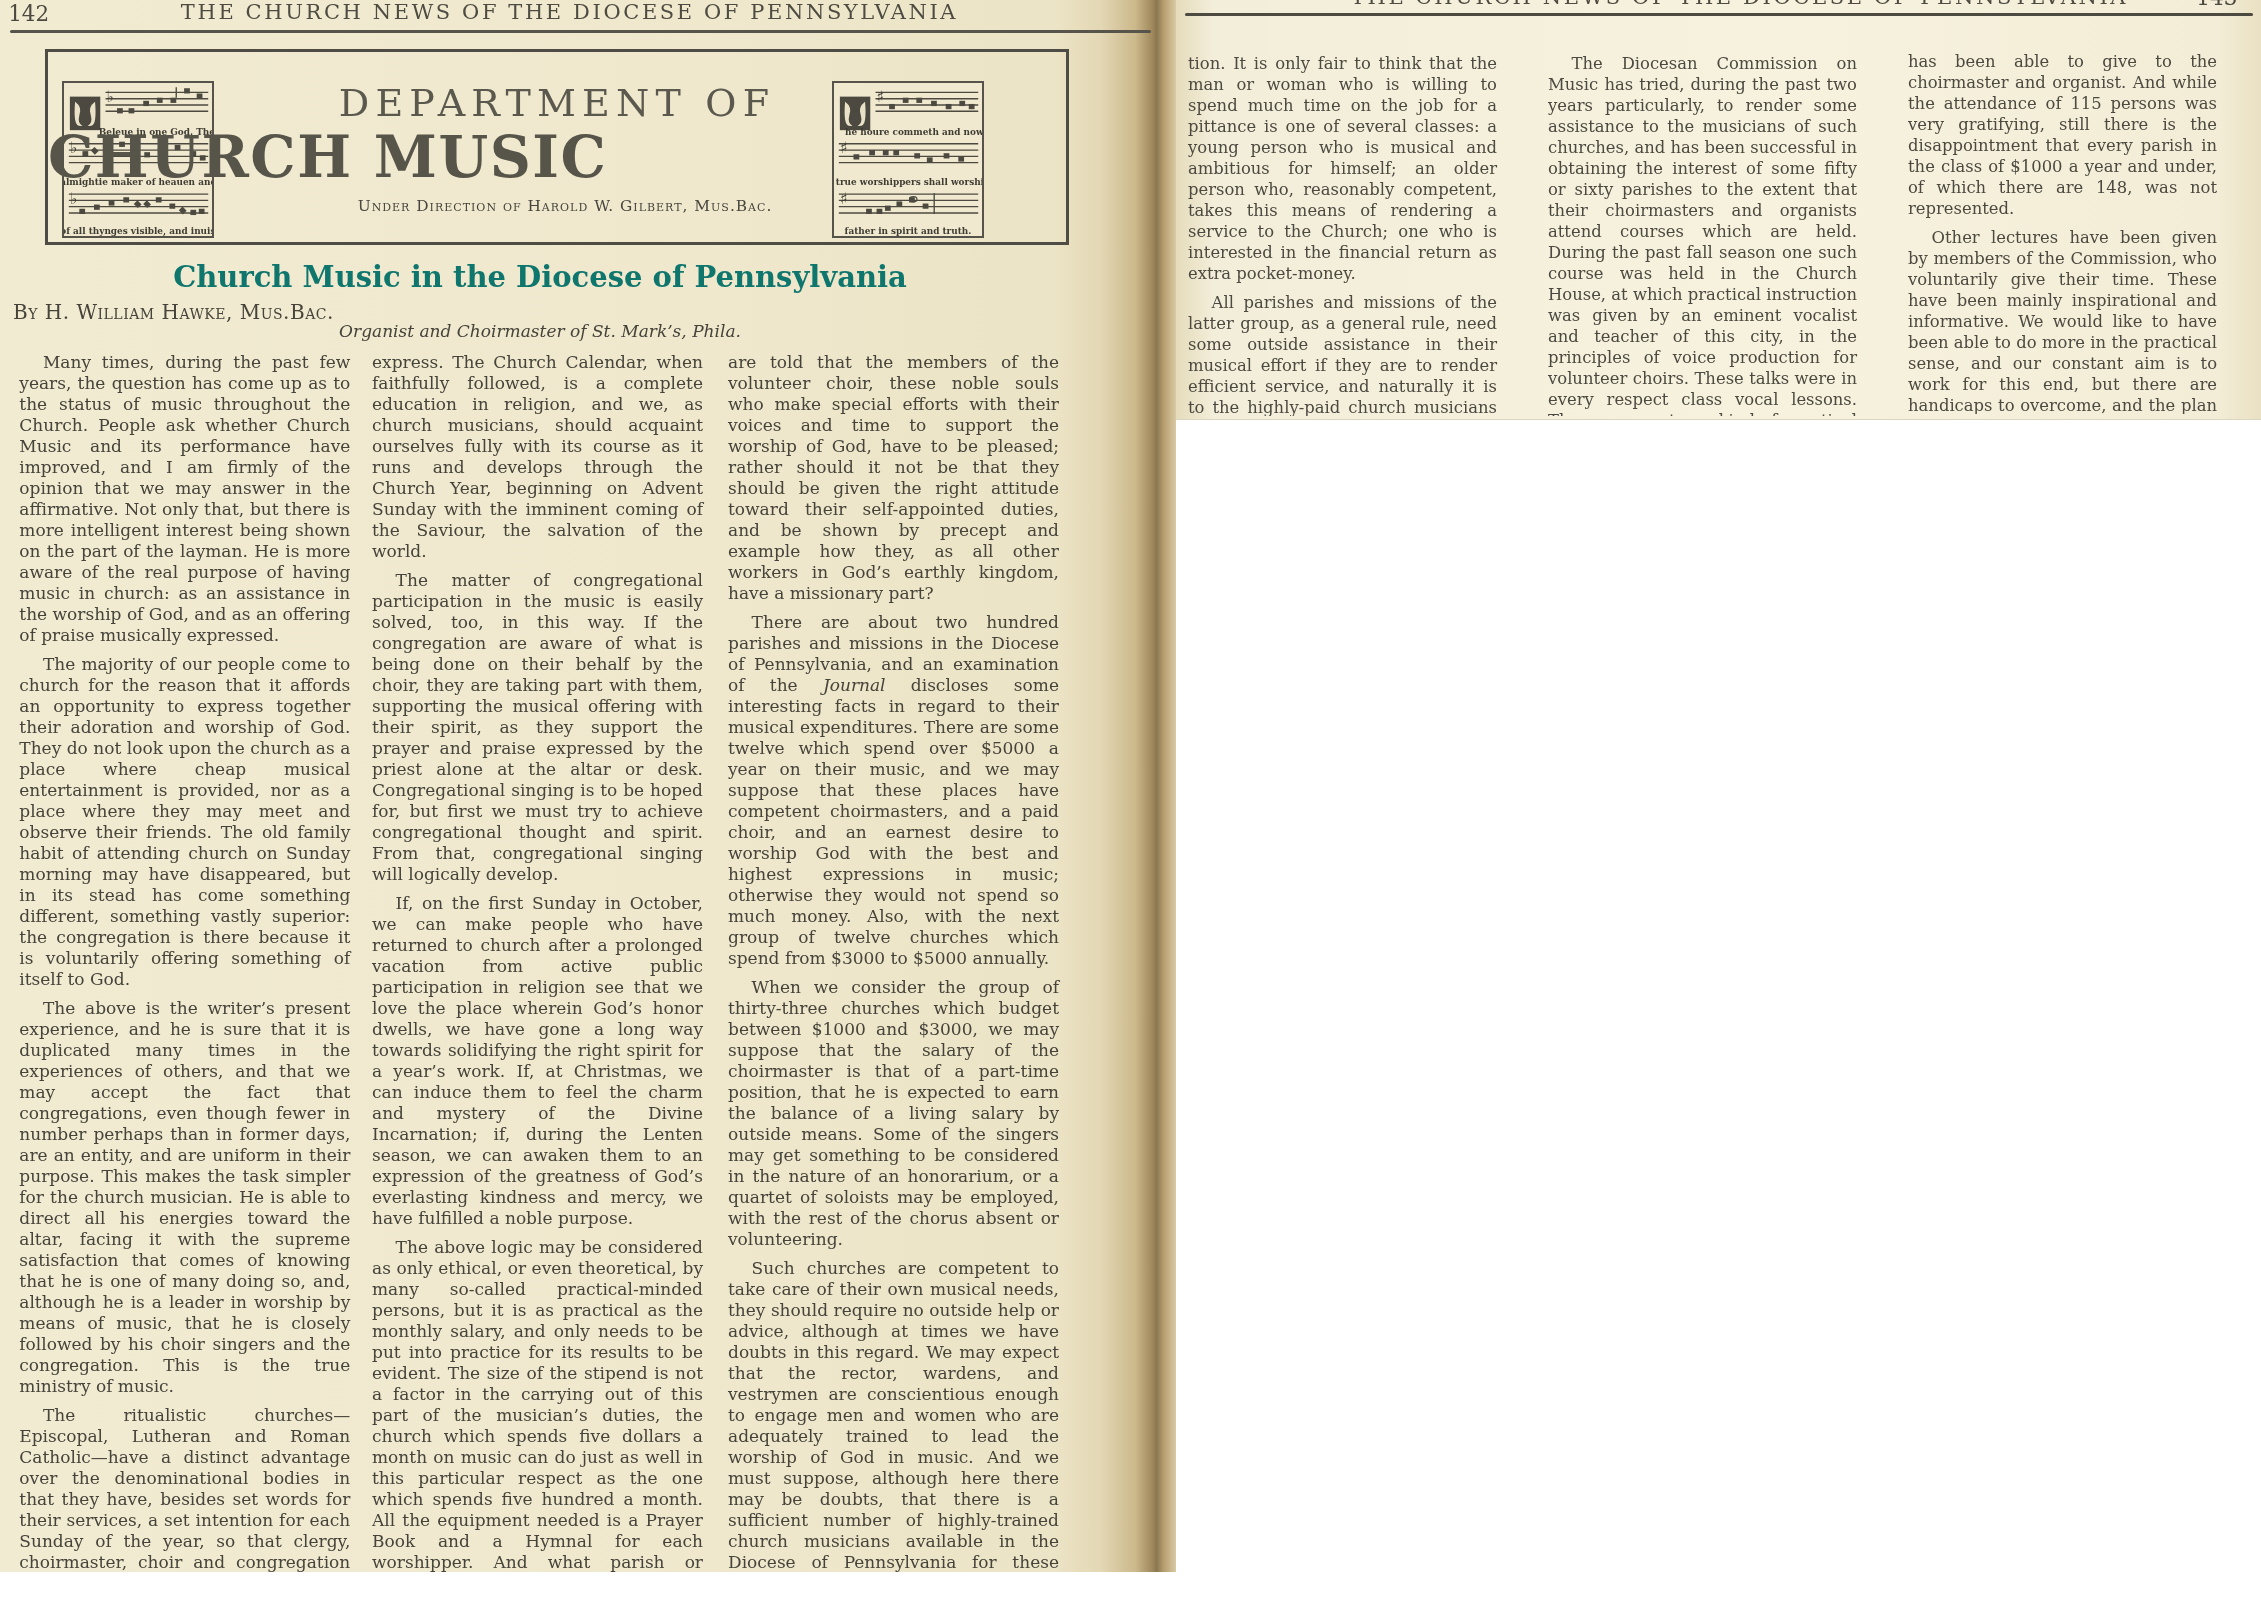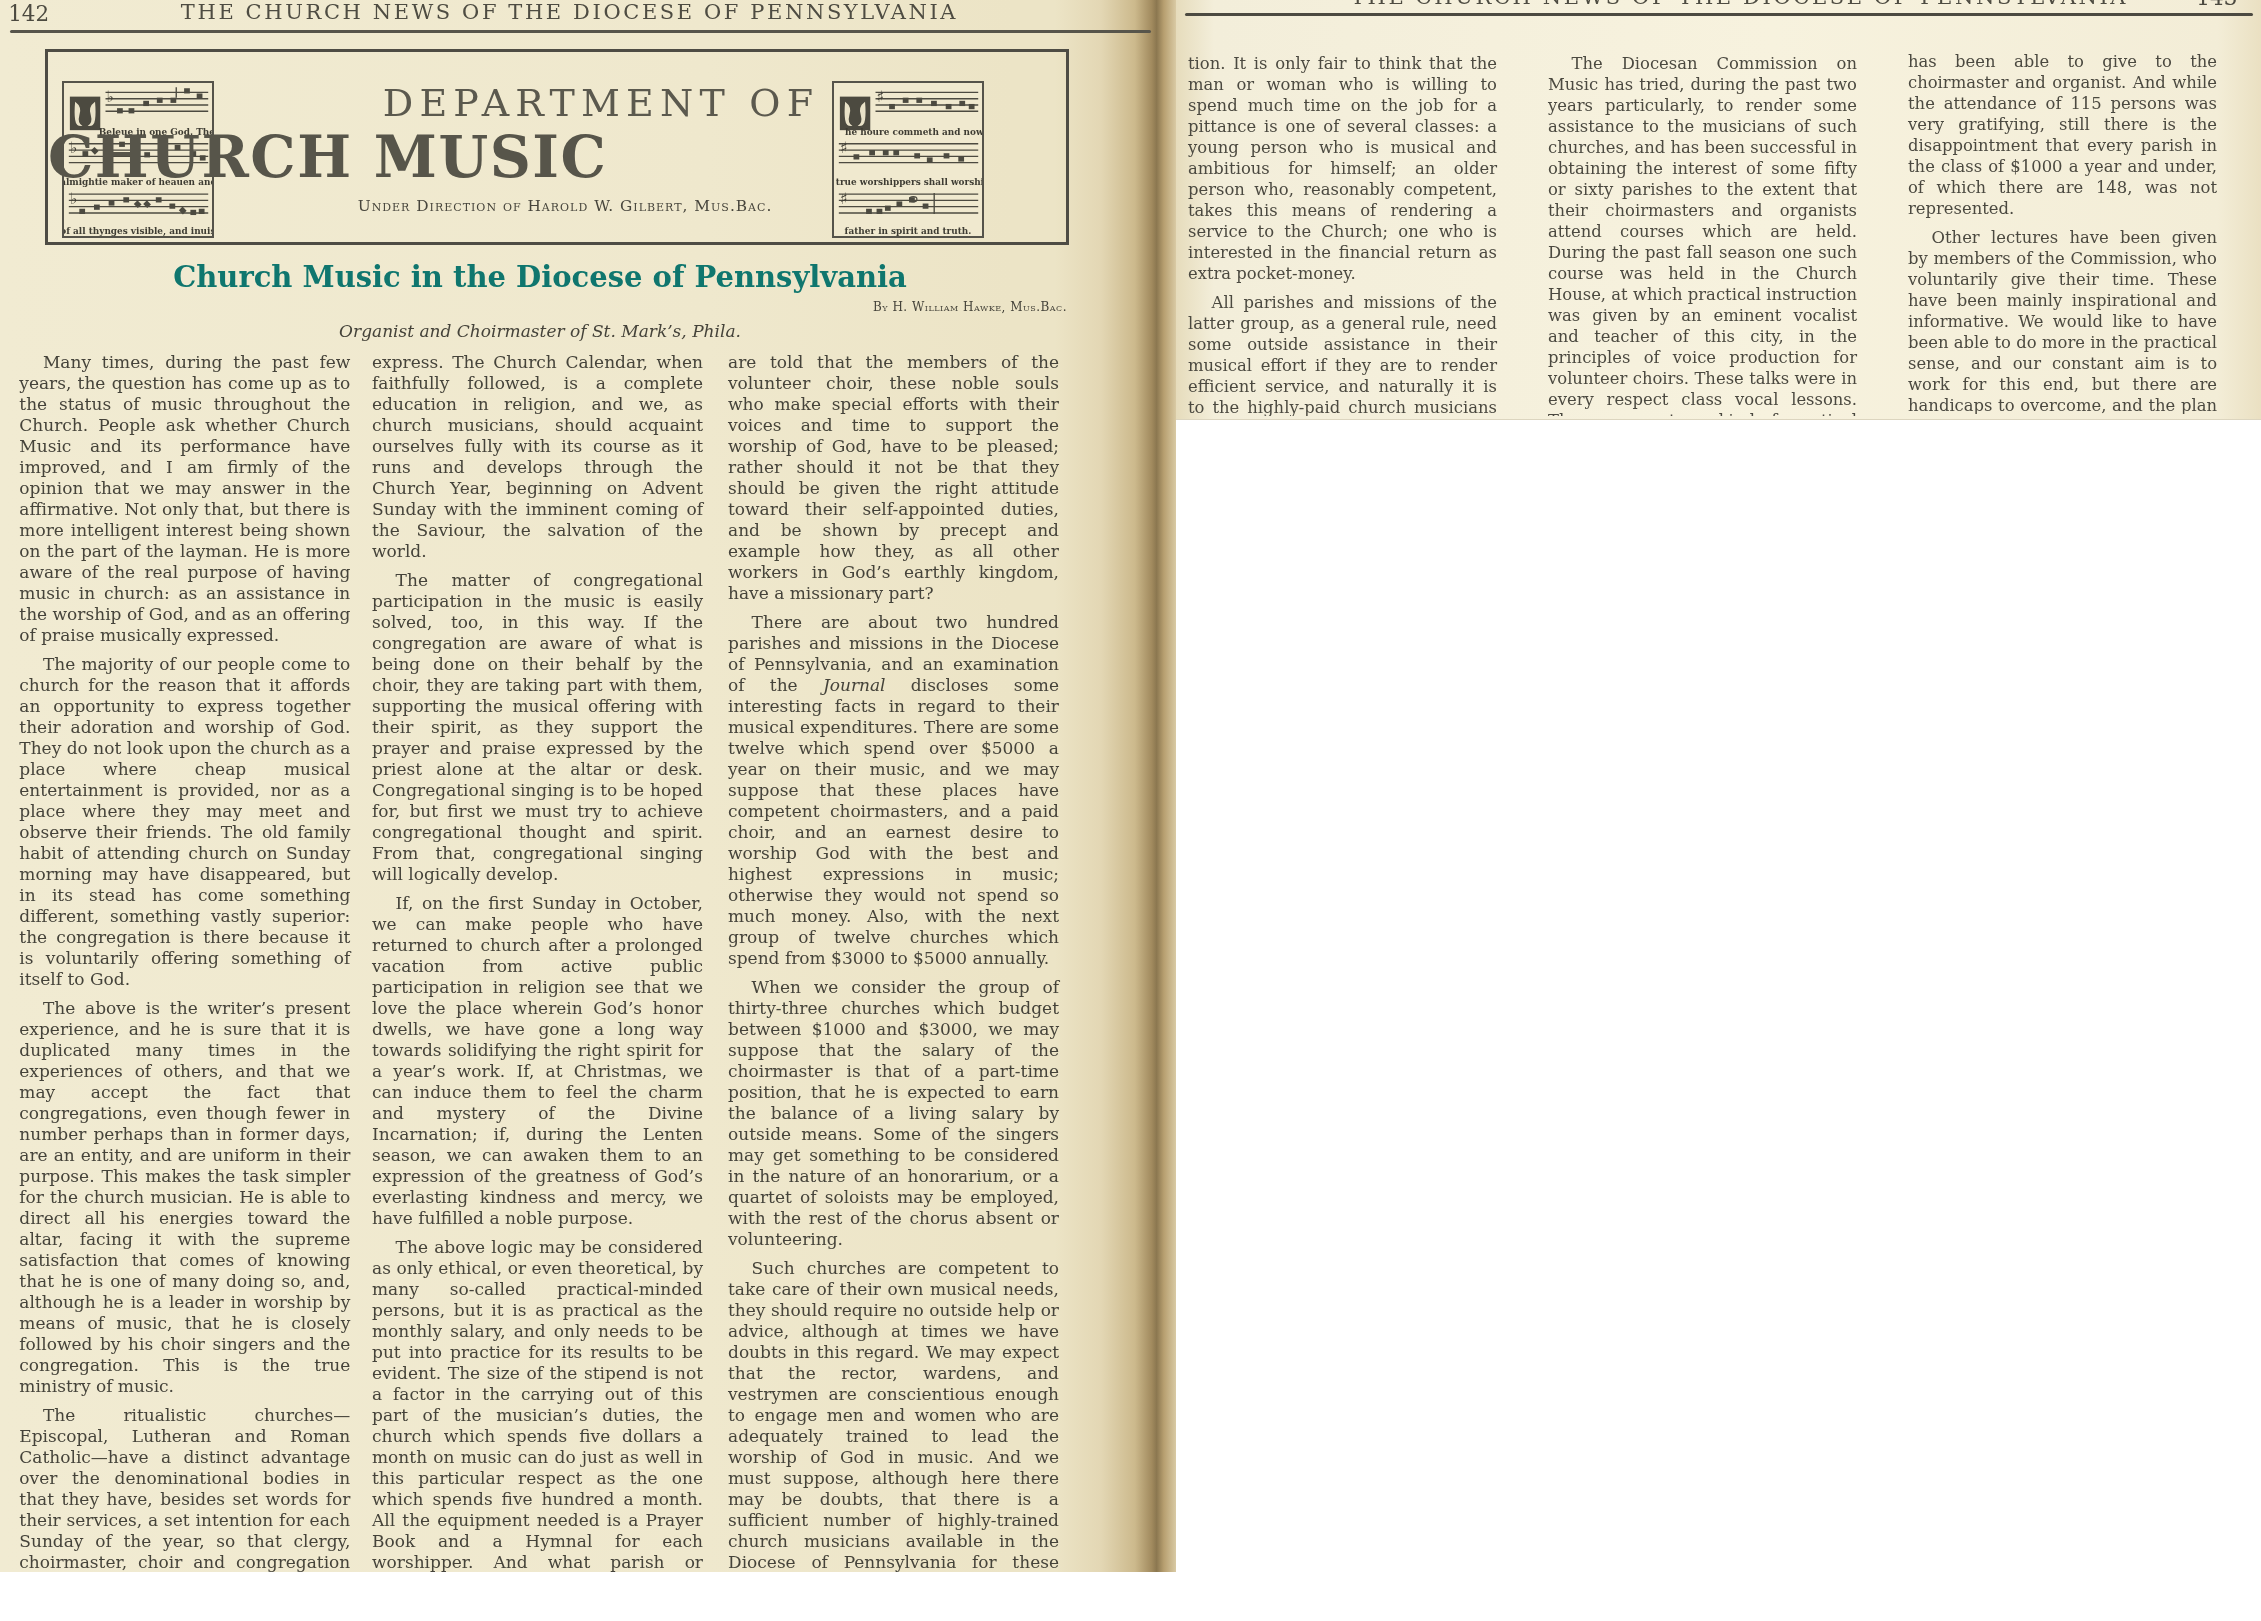--- a/index.html
+++ b/index.html
@@ -24,35 +24,35 @@
   .rule-left{position:absolute;left:10.3px;top:30px;width:1141px;height:2.6px;background:#57554b;border-radius:1.5px;}
   .masthead-frag{position:absolute;left:1176px;top:0;width:1085px;height:9.2px;overflow:hidden;}
   .masthead-frag .mtext{position:absolute;left:92px;top:-15.4px;width:943px;text-align:center;
                  font-size:21px;letter-spacing:2.6px;color:#4e4c42;white-space:nowrap;}
   .masthead-frag .pno{position:absolute;right:23.6px;top:-15.4px;font-size:21.5px;color:#4c4a40;}
   .rule-right{position:absolute;left:1185px;top:13.3px;width:1068px;height:3.1px;background:#4c4a41;border-radius:1.5px;}
 
   
   .dept-box{position:absolute;left:45px;top:49px;width:1018px;height:190px;border:3.6px solid #4e4c44;background:transparent;}
   .dept-kicker{position:absolute;left:0;top:29px;width:100%;text-align:center;
-               font-size:38px;letter-spacing:6.2px;color:#5b594e;padding-left:44px;}
+               font-size:38px;letter-spacing:6.2px;color:#5b594e;}
   .dept-title{position:absolute;left:0;top:71px;width:100%;text-align:left;
               font-size:57px;letter-spacing:1.5px;color:#57554a;font-weight:bold;}
   .dept-director{position:absolute;left:0;top:145px;width:100%;text-align:center;
                  font-variant-caps:small-caps;font-size:15.4px;letter-spacing:1px;color:#47453c;margin-left:8px;}
   .music-plate{position:absolute;top:29px;width:148px;height:153px;border:2.6px solid #55534a;background:#f0e9cf;}
   .music-plate.left{left:14.4px;} .music-plate.right{left:784px;}
   .music-plate svg{width:100%;height:100%;display:block;}
   .music-plate text{font-family:"DejaVu Serif","Liberation Serif",serif;font-weight:bold;fill:#3e3c33;}
 
   
   .art-title{position:absolute;left:13px;top:260px;width:1054px;text-align:center;
              font-size:29px;font-weight:bold;color:#0f766e;}
-  .art-byline{position:absolute;left:13px;top:300px;width:1054px;text-align:right;
-              font-variant-caps:small-caps;font-size:12px;letter-spacing:0.5px;color:#45433a;}
+  .art-byline{position:absolute;left:13px;top:300px;width:1054px;text-align:left;
+              font-variant-caps:small-caps;font-size:20px;letter-spacing:0.5px;color:#45433a;}
   .art-role{position:absolute;left:13px;top:321px;width:1054px;text-align:center;
             font-style:italic;font-size:17px;color:#45433a;}
 
   
   .col{position:absolute;top:344px;width:347px;height:1251px;overflow:hidden;
        font-size:17px;line-height:21px;text-align:justify;color:#45433a;}
   .col.c1{left:11.3px;} .col.c2{left:364px;} .col.c3{left:720px;}
   .rcol{position:absolute;top:45px;width:325px;height:371px;overflow:hidden;
         font-size:16.4px;line-height:21px;text-align:justify;color:#4b4940;}
   .rcol.ca{left:1180px;} .rcol.cb{left:1540px;} .rcol.cc{left:1900px;top:43px;}

